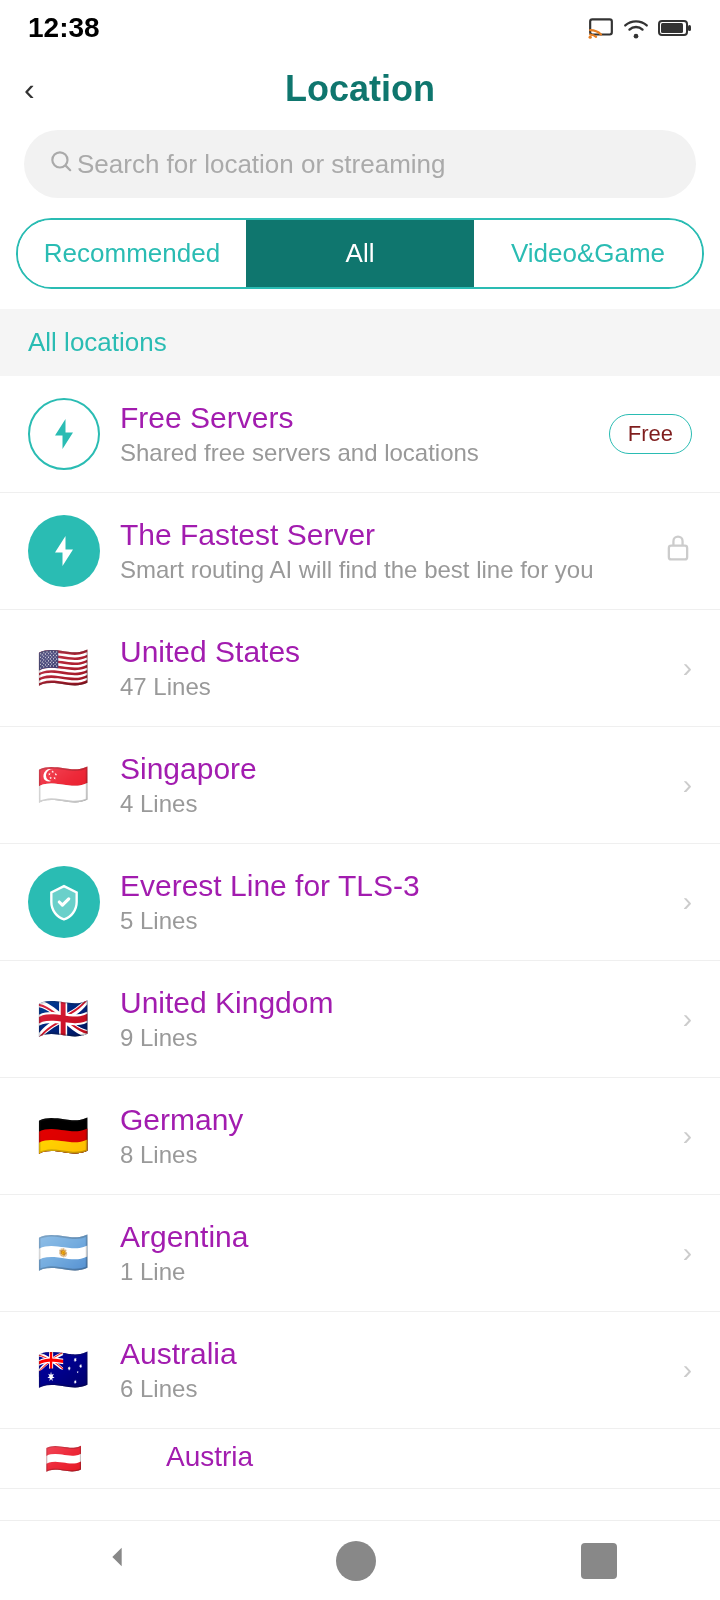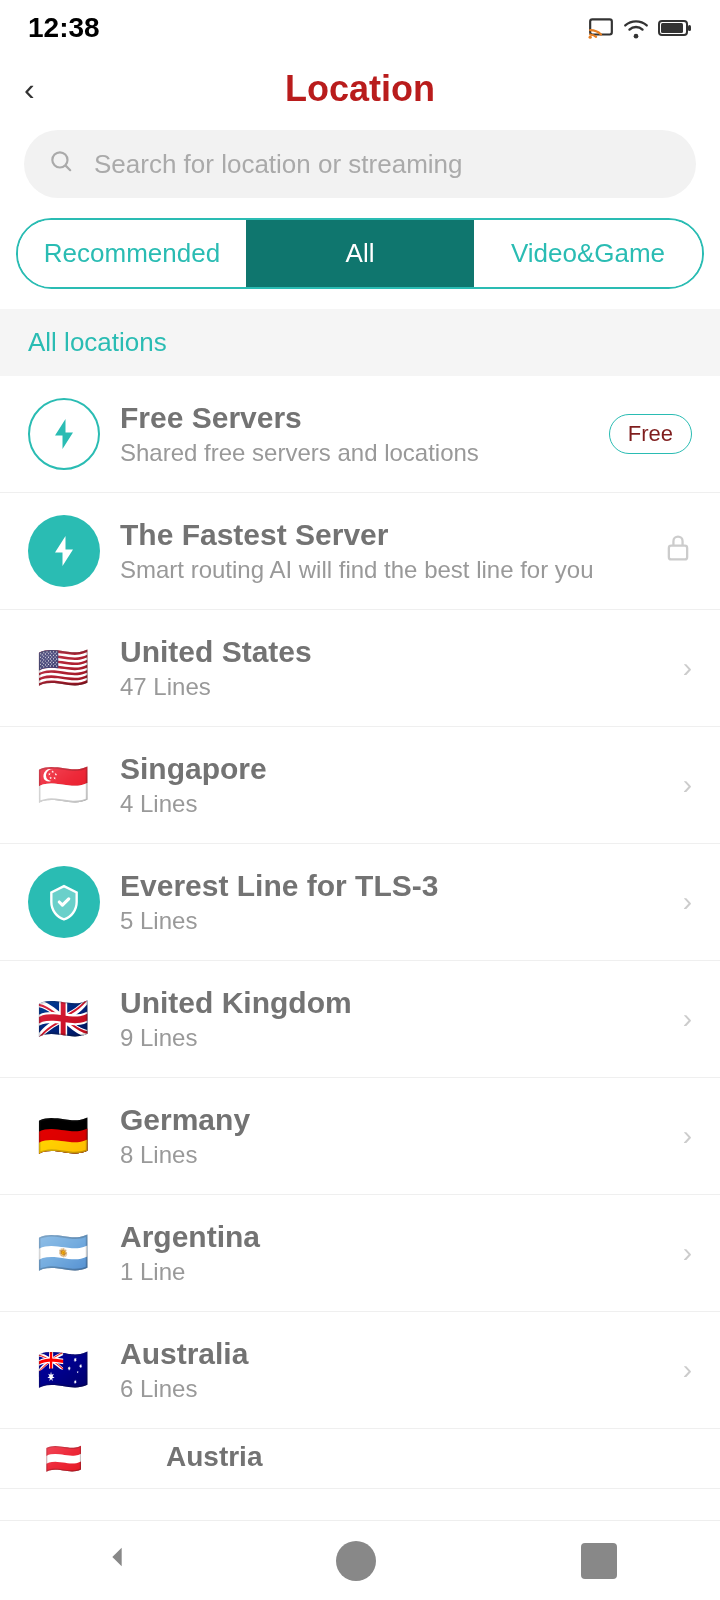--- a/index.html
+++ b/index.html
@@ -43,34 +43,34 @@
       position: absolute;
       left: 24px;
       font-size: 32px;
       color: #333;
       cursor: pointer;
       font-weight: 300;
     }
     .header-title {
       font-size: 36px;
       font-weight: 700;
-      color: #b91c1c;
+      color: #0f766e;
     }
 
     
     .search-container {
       padding: 0 24px 20px;
     }
     .search-bar {
       display: flex;
       align-items: center;
       background: #f2f2f2;
       border-radius: 50px;
       padding: 18px 24px;
-      gap: 20px;
+      gap: 3px;
     }
     .search-icon-wrap {
       color: #aaa;
       font-size: 24px;
     }
     .search-placeholder {
       font-size: 26px;
       color: #aaa;
     }
 
@@ -154,22 +154,22 @@
     .lightning-svg {
       width: 36px;
       height: 36px;
     }
 
     .item-text {
       flex: 1;
     }
     .item-name {
       font-size: 30px;
-      font-weight: 700;
-      color: #737373;
+      font-weight: 400;
+      color: #a21caf;
       margin-bottom: 4px;
     }
     .item-sub {
       font-size: 24px;
       color: #999;
     }
     .item-badge {
       border: 1.5px solid #2abcb3;
       color: #7f1d1d;
       border-radius: 50px;

